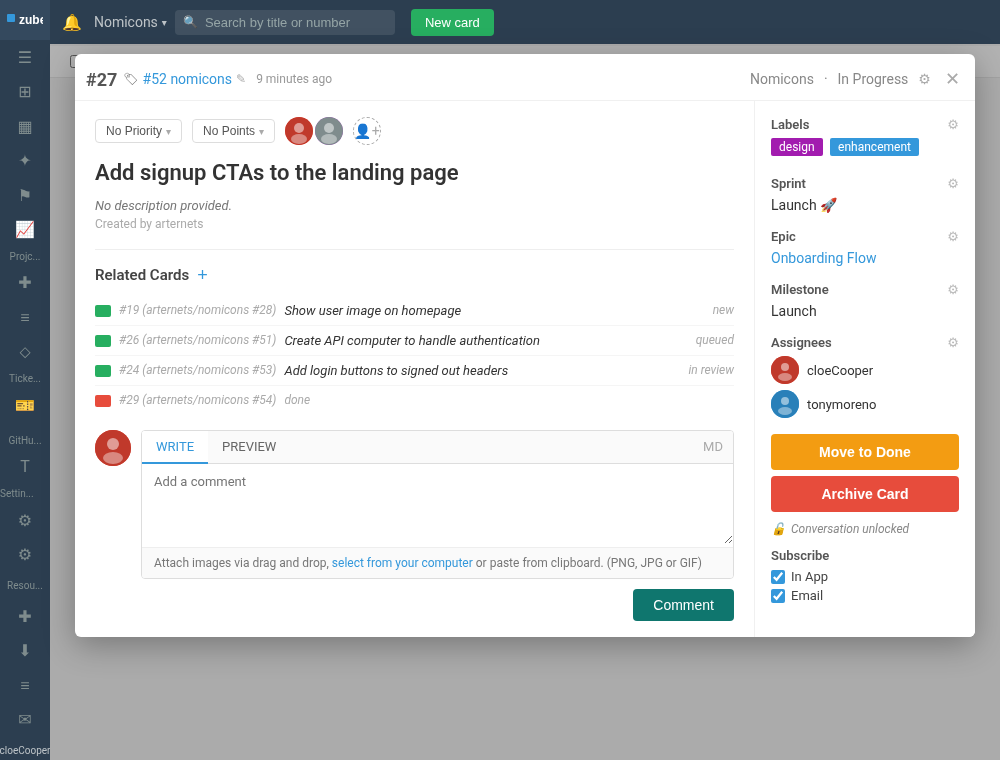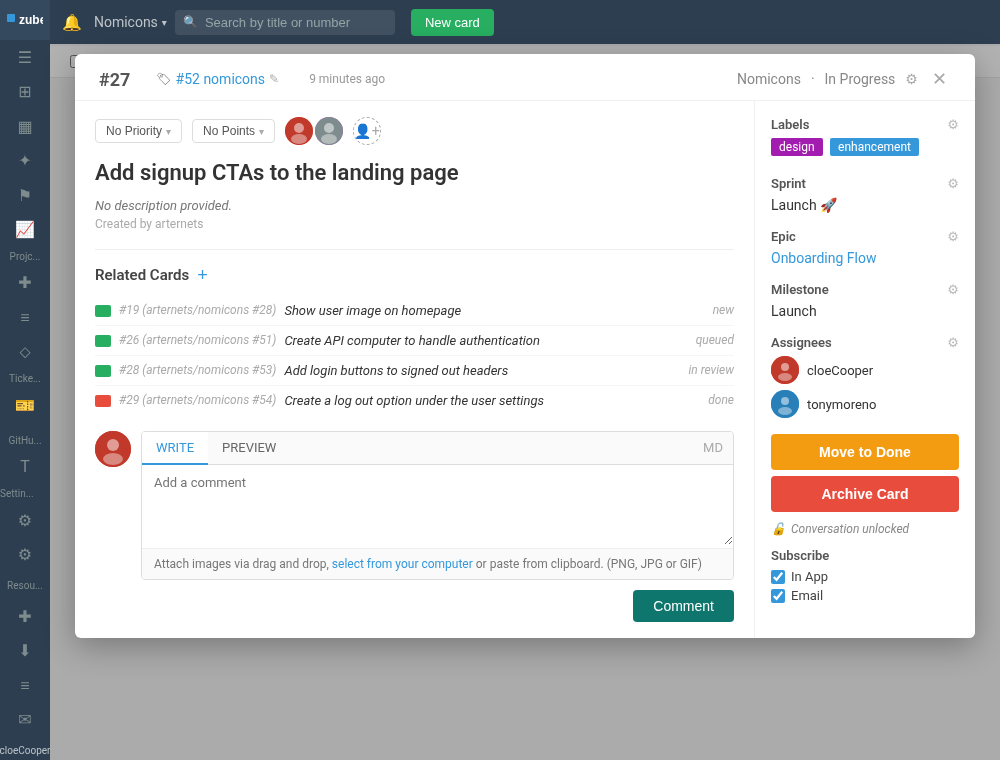--- a/index.html
+++ b/index.html
@@ -130,23 +130,23 @@
       max-height: 690px;
       display: flex;
       flex-direction: column;
       box-shadow: 0 8px 32px rgba(0,0,0,0.3);
       overflow: hidden;
     }
 
     .modal-header {
       display: flex;
       align-items: center;
-      padding: 14px 24px 10px;
+      padding: 14px 11px 10px;
       border-bottom: 1px solid #f0f0f0;
-      gap: 26px;
+      gap: 6px;
     }
     .card-number {
       font-size: 18px;
       font-weight: bold;
       color: #555;
     }
     .card-tag {
       display: flex;
       align-items: center;
       gap: 4px;
@@ -670,29 +670,28 @@
           <div class="related-card-item">
             <div class="rc-icon rc-icon-green"></div>
             <span class="rc-ref">#26 (arternets/nomicons #51)</span>
             <span class="rc-title">Create API computer to handle authentication</span>
             <span class="rc-status">queued</span>
           </div>
 
 
           <div class="related-card-item">
             <div class="rc-icon rc-icon-green"></div>
-            <span class="rc-ref">#28 (arternets/nomicons #53)</span>
+            <span class="rc-ref">#24 (arternets/nomicons #53)</span>
             <span class="rc-title">Add login buttons to signed out headers</span>
             <span class="rc-status">in review</span>
           </div>
 
           <div class="related-card-item">
             <div class="rc-icon rc-icon-red"></div>
             <span class="rc-ref">#29 (arternets/nomicons #54)</span>
-            <span class="rc-title">Create a log out option under the user settings</span>
             <span class="rc-status">done</span>
           </div>
 
         </div>
 
         <div class="comment-section">
           <div class="comment-wrap">
             <div class="comment-avatar">
               <svg width="36" height="36" viewBox="0 0 36 36">
                 <circle cx="18" cy="18" r="18" fill="#c0392b"></circle>

